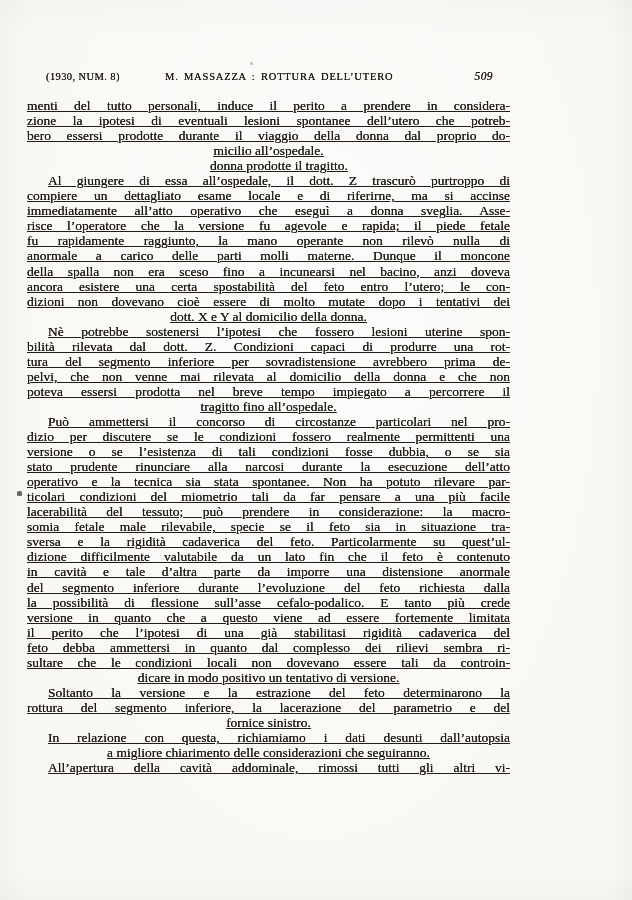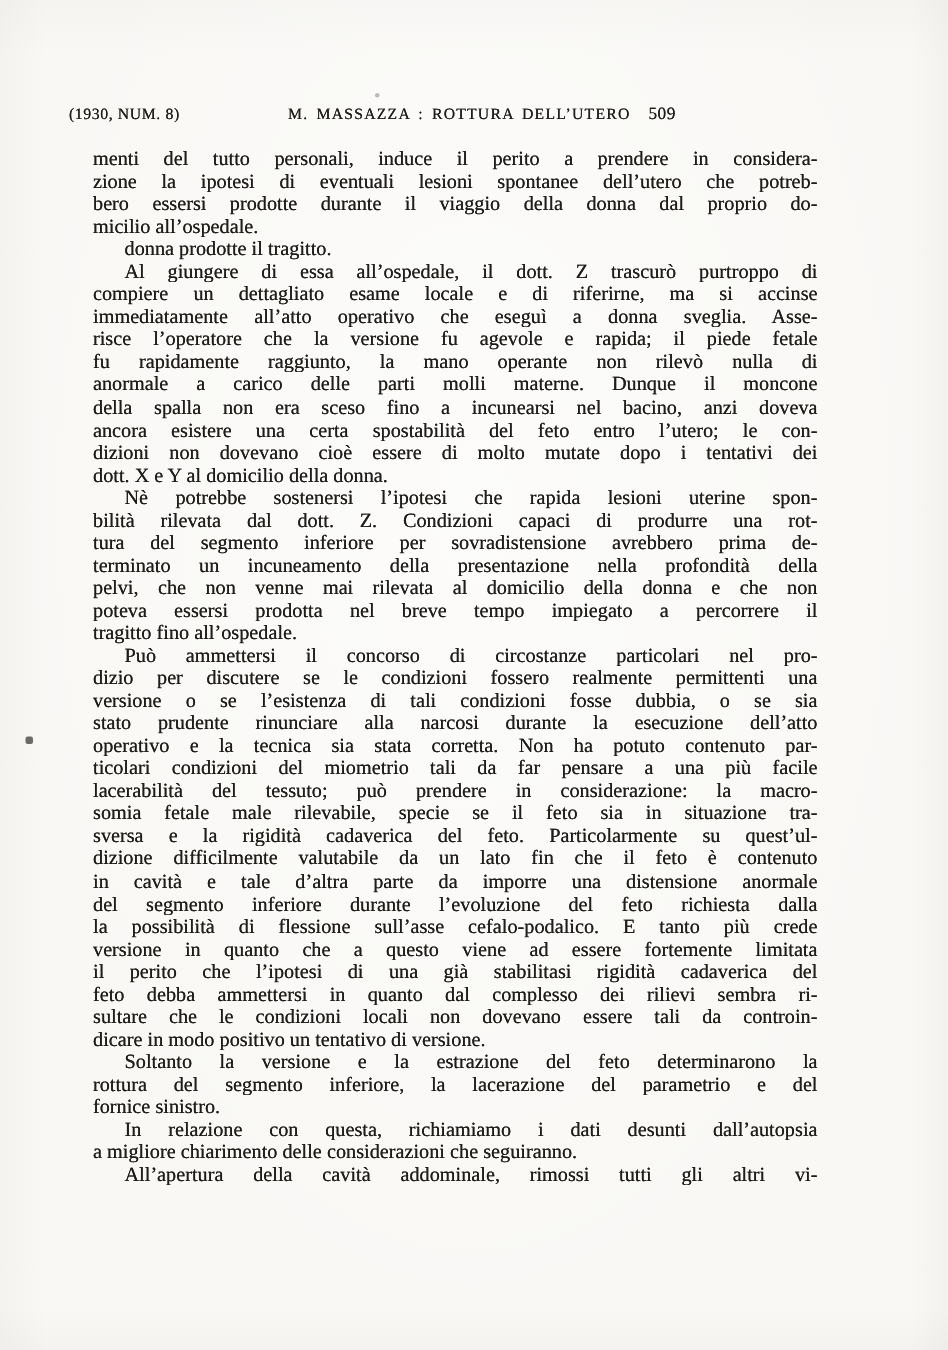--- a/index.html
+++ b/index.html
@@ -37,54 +37,55 @@
   }
   .citation {
     position: absolute;
     left: 46px; top: 0;
   }
   .running-title {
     position: absolute;
     left: 165px; top: 0;
     letter-spacing: 0.8px;
     word-spacing: 2px;
-    margin-left: 27px;
   }
   .page-number {
     position: absolute;
-    left: 410px; top: -1px;
+    left: 430px; top: -1px;
     width: 63px;
-    text-align: center;
+    text-align: right;
     font-size: 11.5px;
+    font-style: italic;
   }
   .header, .body-text {
     text-shadow: 0 0 0.35px currentColor;
   }
   
   .body-text {
     position: absolute;
-    left: 62px; top: 98px;
+    left: 27px; top: 98px;
     width: 483px;
     font-size: 13.5px;
     line-height: 15.05px;
+    text-decoration: underline;
   }
   .para { margin: 0; padding: 0; }
   .para.indent .line:first-child { text-indent: 21px; }
   .line {
     height: 15.05px;
     overflow: hidden;
     text-align: justify;
   }
   .line::after {
     content: "";
     display: inline-block;
     width: 100%;
     height: 0;
   }
-  .line.unjust { text-align: left; }
+  .line.unjust { text-align: center; }
   .line.unjust::after { content: none; }
   
   .speck {
     position: absolute;
     background: #4a4642;
   }
   .speck-1 {
     left: 17px; top: 491px;
     width: 5px; height: 5px;
     border-radius: 1.5px;
@@ -124,34 +125,33 @@
         <div class="line">immediatamente all’atto operativo che eseguì a donna sveglia. Asse-</div>
         <div class="line">risce l’operatore che la versione fu agevole e rapida; il piede fetale</div>
         <div class="line">fu rapidamente raggiunto, la mano operante non rilevò nulla di</div>
         <div class="line">anormale a carico delle parti molli materne. Dunque il moncone</div>
         <div class="line">della spalla non era sceso fino a incunearsi nel bacino, anzi doveva</div>
         <div class="line">ancora esistere una certa spostabilità del feto entro l’utero; le con-</div>
         <div class="line">dizioni non dovevano cioè essere di molto mutate dopo i tentativi dei</div>
         <div class="line unjust">dott. X e Y al domicilio della donna.</div>
       </div>
       <div class="para indent">
-        <div class="line">Nè potrebbe sostenersi l’ipotesi che rapida lesioni uterine spon-</div>
+        <div class="line">Nè potrebbe sostenersi l’ipotesi che fossero lesioni uterine spon-</div>
         <div class="line">bilità rilevata dal dott. Z. Condizioni capaci di produrre una rot-</div>
         <div class="line">tura del segmento inferiore per sovradistensione avrebbero prima de-</div>
-        <div class="line">terminato un incuneamento della presentazione nella profondità della</div>
         <div class="line">pelvi, che non venne mai rilevata al domicilio della donna e che non</div>
         <div class="line">poteva essersi prodotta nel breve tempo impiegato a percorrere il</div>
         <div class="line unjust">tragitto fino all’ospedale.</div>
       </div>
       <div class="para indent">
         <div class="line">Può ammettersi il concorso di circostanze particolari nel pro-</div>
         <div class="line">dizio per discutere se le condizioni fossero realmente permittenti una</div>
         <div class="line">versione o se l’esistenza di tali condizioni fosse dubbia, o se sia</div>
         <div class="line">stato prudente rinunciare alla narcosi durante la esecuzione dell’atto</div>
-        <div class="line">operativo e la tecnica sia stata corretta. Non ha potuto contenuto par-</div>
+        <div class="line">operativo e la tecnica sia stata spontanee. Non ha potuto rilevare par-</div>
         <div class="line">ticolari condizioni del miometrio tali da far pensare a una più facile</div>
         <div class="line">lacerabilità del tessuto; può prendere in considerazione: la macro-</div>
         <div class="line">somia fetale male rilevabile, specie se il feto sia in situazione tra-</div>
         <div class="line">sversa e la rigidità cadaverica del feto. Particolarmente su quest’ul-</div>
         <div class="line">dizione difficilmente valutabile da un lato fin che il feto è contenuto</div>
         <div class="line">in cavità e tale d’altra parte da imporre una distensione anormale</div>
         <div class="line">del segmento inferiore durante l’evoluzione del feto richiesta dalla</div>
         <div class="line">la possibilità di flessione sull’asse cefalo-podalico. E tanto più crede</div>
         <div class="line">versione in quanto che a questo viene ad essere fortemente limitata</div>
         <div class="line">il perito che l’ipotesi di una già stabilitasi rigidità cadaverica del</div>

